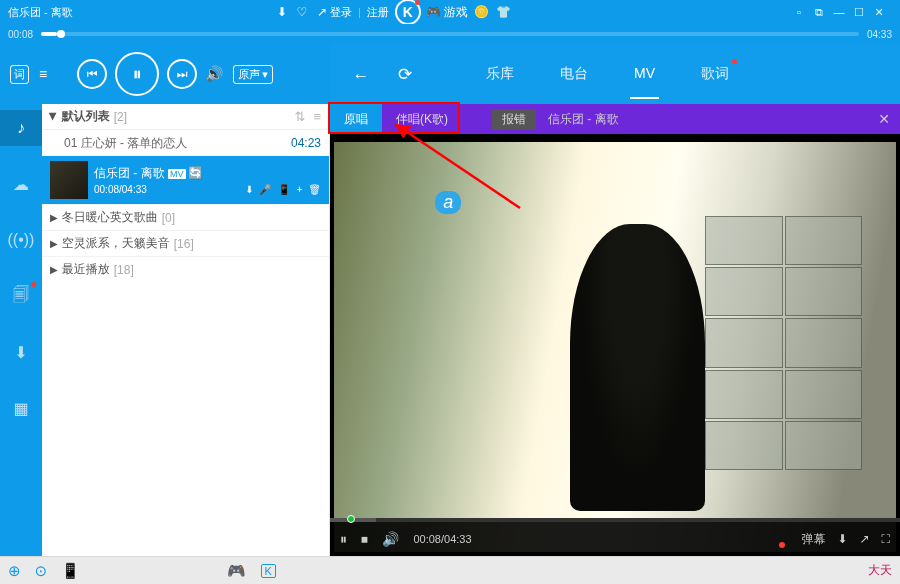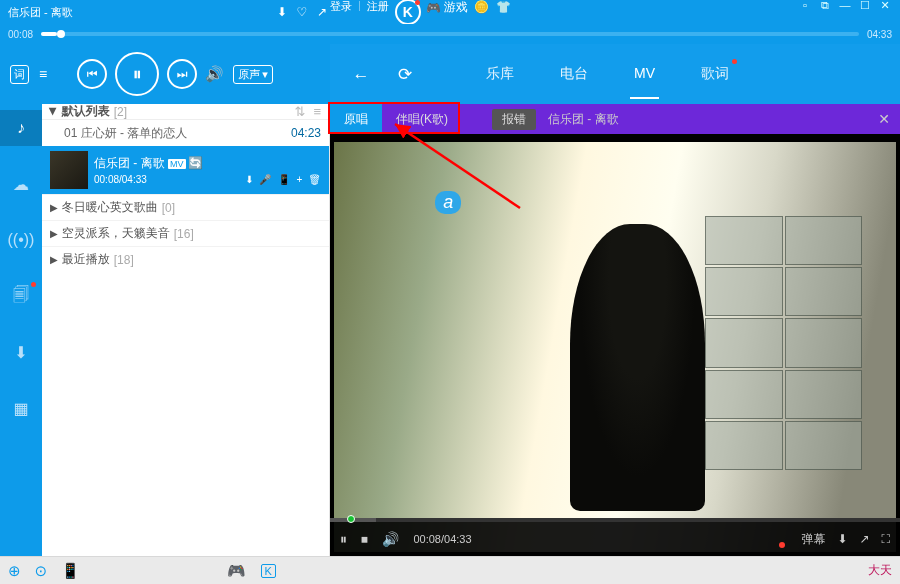--- a/index.html
+++ b/index.html
@@ -1,21 +1,21 @@
 <!DOCTYPE html>
 <html><head>
 <meta charset="utf-8">
 <style>
 * { margin: 0; padding: 0; box-sizing: border-box; font-family: "Microsoft YaHei", Arial, sans-serif; }
 body { width: 900px; height: 584px; overflow: hidden; background: #fff; position: relative; }
 
 
 .titlebar { height: 24px; background: linear-gradient(#0d9bea, #0d9bea); display: flex; align-items: center; color: #fff; font-size: 11px; }
 .titlebar-left { flex: 0 0 330px; display: flex; align-items: center; padding-left: 8px; gap: 4px; }
-.titlebar-right { flex: 1; display: flex; align-items: flex-start; gap: 6px; padding-right: 6px; }
+.titlebar-right { flex: 1; display: flex; align-items: center; gap: 6px; padding-right: 12px; }
 .tb-icon { width: 16px; height: 16px; display: inline-flex; align-items: center; justify-content: center; font-size: 12px; color: #fff; }
 .tb-sep { color: #7ec8f2; }
 .search-box { background: #fff; border-radius: 10px; height: 20px; width: 200px; display: flex; align-items: center; padding: 0 8px; justify-content: space-between; }
 .search-box input { border: none; outline: none; font-size: 12px; color: #333; width: 160px; }
 .search-box .sicon { color: #888; font-size: 13px; }
 .gamebtn { color: #fff; font-size: 12px; display: flex; align-items: center; gap: 2px; }
 .win-ctrl { display: flex; gap: 2px; margin-left: auto; }
 .win-ctrl span { width: 18px; text-align: center; font-size: 11px; color: #dff; }
 .k-logo { width: 26px; height: 26px; border: 2px solid #fff; border-radius: 50%; display: flex; align-items: center; justify-content: center; font-weight: bold; font-size: 14px; color: #fff; position: relative; }
 .red-dot { position: absolute; width: 5px; height: 5px; background: #ff3b30; border-radius: 50%; top: -1px; right: -1px; }
@@ -39,21 +39,21 @@
 .body { display: flex; height: calc(100% - 24px - 20px - 60px - 28px); }
 
 
 .sidenav { width: 42px; background: #0d9bea; display: flex; flex-direction: column; align-items: center; padding-top: 6px; gap: 20px; color: #b8e0fa; position: relative; }
 .sidenav .snitem { width: 100%; height: 36px; display: flex; align-items: center; justify-content: center; font-size: 16px; position: relative; cursor: pointer; }
 .sidenav .snitem.active { background: #0a7dbd; color: #fff; }
 .sn-dot { position: absolute; top: 4px; right: 6px; width: 5px; height: 5px; background: #ff3b30; border-radius: 50%; }
 
 
 .playlist { width: 288px; background: #fff; border-right: 1px solid #e5e5e5; display: flex; flex-direction: column; font-size: 12px; }
-.pl-header { height: 16px; border-bottom: 1px solid #eee; display: flex; align-items: center; padding: 0 8px; color: #555; gap: 4px; }
+.pl-header { height: 26px; border-bottom: 1px solid #eee; display: flex; align-items: center; padding: 0 8px; color: #555; gap: 4px; }
 .pl-header .arrow { font-size: 10px; transform: rotate(90deg); }
 .pl-header .cnt { color: #aaa; }
 .pl-header .hact { margin-left: auto; display: flex; gap: 8px; color: #bbb; font-size: 13px; }
 .pl-row { height: 26px; display: flex; align-items: center; padding: 0 8px 0 22px; color: #666; }
 .pl-row .ttl { flex: 1; white-space: nowrap; overflow: hidden; }
 .pl-row .dur { color: #0369a1; }
 .pl-playing { background: #0d9bea; color: #fff; padding: 5px 8px; display: flex; align-items: center; gap: 6px; }
 .pl-playing .thumb { width: 38px; height: 38px; background: linear-gradient(135deg, #3a3628, #1a1812); }
 .pl-playing .info { flex: 1; }
 .pl-playing .info .t { font-size: 12px; }

